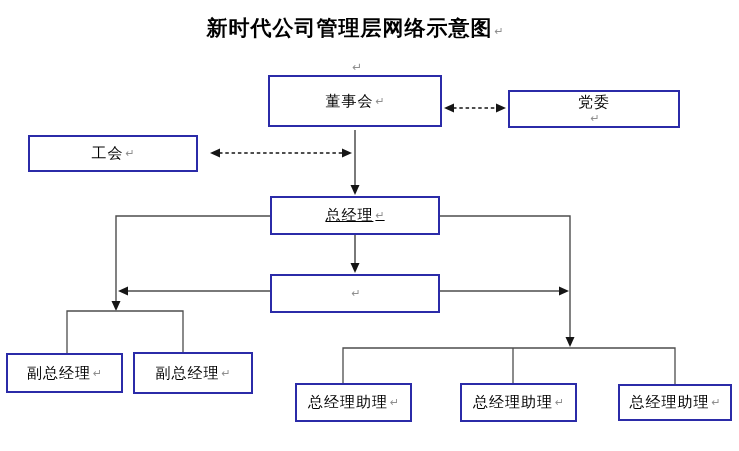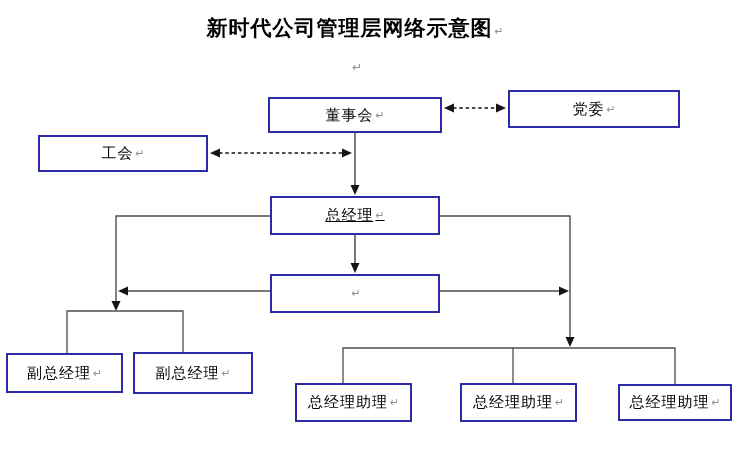--- a/index.html
+++ b/index.html
@@ -63,31 +63,31 @@
 
   <path d="M440,291 L561,291" stroke="#4d4d4d" stroke-width="1.4" fill="none"></path>
   <polygon points="569,291 559,286.5 559,295.5" fill="#151515"></polygon>
 
   <path d="M67,353 L67,311 L183,311 L183,352" stroke="#4d4d4d" stroke-width="1.3" fill="none"></path>
 
   <path d="M343,383 L343,348 L675,348 L675,384" stroke="#4d4d4d" stroke-width="1.3" fill="none"></path>
   <path d="M513,348 L513,383" stroke="#4d4d4d" stroke-width="1.3" fill="none"></path>
 </svg>
 
-<div class="node" style="left:268px;top:97px;width:174px;height:36px;">
+<div class="node" style="left:268px;top:75px;width:174px;height:52px;">
   <span>董事会</span>
     <span class="ret">↵</span>
 </div>
 
-<div class="node" style="left:508px;top:90px;width:172px;height:38px;">
+<div class="node" style="left:508px;top:90px;width:172px;height:38px;flex-direction:column;">
   <span>党委</span>
     <span class="ret">↵</span>
 </div>
 
-<div class="node" style="left:38px;top:135px;width:170px;height:37px;">
+<div class="node" style="left:28px;top:135px;width:170px;height:37px;">
   <span>工会</span>
     <span class="ret">↵</span>
 </div>
 
 <div class="node" style="left:270px;top:196px;width:170px;height:39px;text-decoration:underline;">
   <span>总经理</span>
     <span class="ret">↵</span>
 </div>
 
 <div class="node" style="left:270px;top:274px;width:170px;height:39px;">

